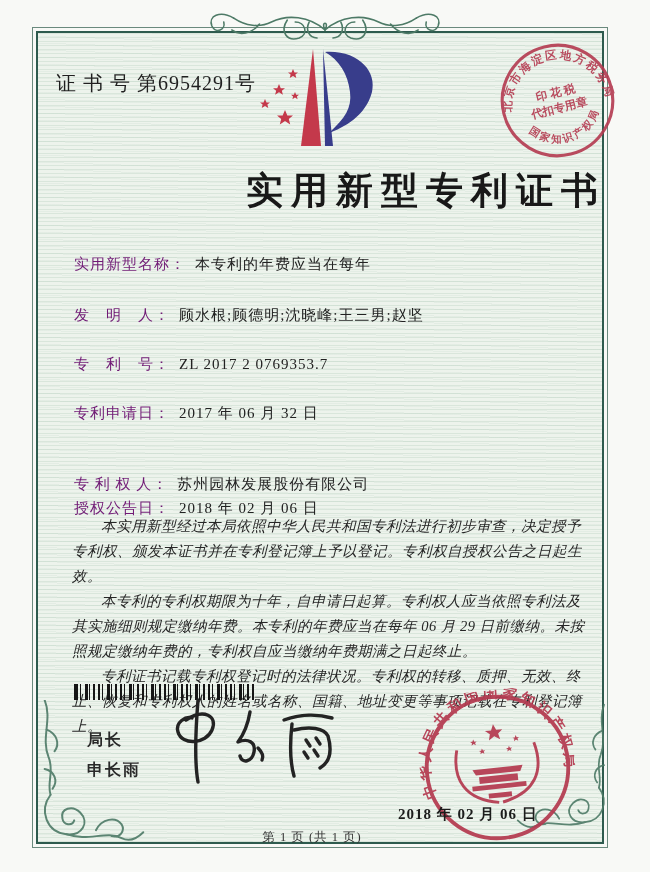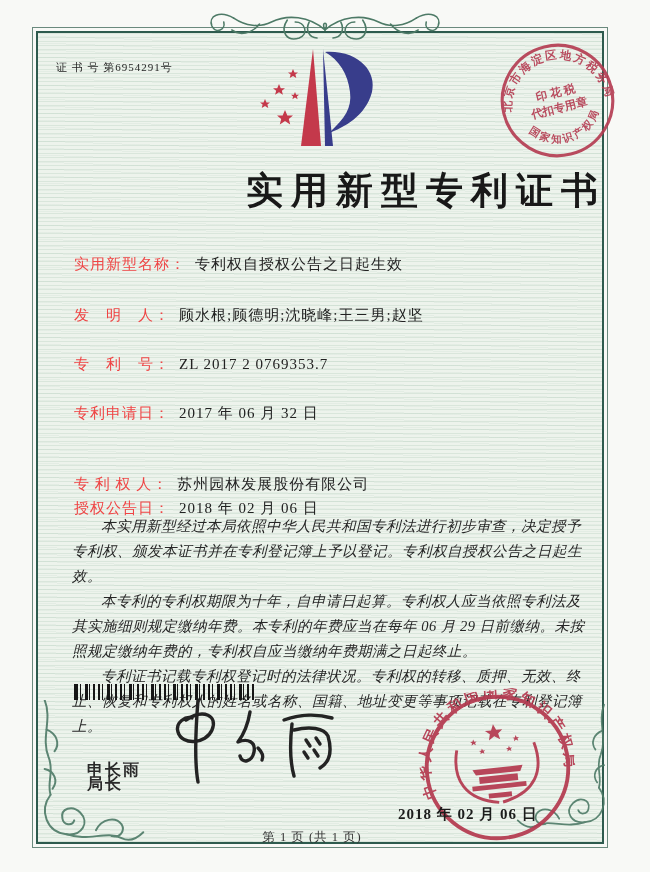--- a/index.html
+++ b/index.html
@@ -20,31 +20,31 @@
   .frame-inner{
     position:absolute;left:3px;top:3px;right:3px;bottom:3px;
     border:2px solid #2e5b4e;
     background-color:#edf3ec;
     background-image:
       repeating-linear-gradient(0deg, rgba(147,184,160,0.22) 0px, rgba(147,184,160,0.22) 1px, transparent 1px, transparent 4px),
       repeating-linear-gradient(2deg, rgba(140,180,158,0.10) 0px, rgba(140,180,158,0.10) 1px, transparent 1px, transparent 7px);
   }
   
   .cert-no{
-    position:absolute;left:56px;top:60px;z-index:3;
-    font-size:11px;letter-spacing:1px;
+    position:absolute;left:56px;top:70px;z-index:3;
+    font-size:20px;letter-spacing:1px;
   }
   .title{
     position:absolute;left:32px;top:166px;width:574px;z-index:3;
     text-align:right;font-size:37px;font-weight:700;letter-spacing:8px;
     color:#181818;
   }
   .fields{position:absolute;left:74px;top:248px;z-index:3;}
   .field-row{position:absolute;left:0;white-space:nowrap;font-size:15px;letter-spacing:1px;}
-  .field-row .lbl{color:#ef4444;text-align:right;}
+  .field-row .lbl{color:#701a75;text-align:right;}
   .field-row .val{margin-left:9px;color:#222;}
   .r0{top:7px;} .r1{top:58px;} .r2{top:107px;} .r3{top:156px;} .r4{top:204px;margin-top:23px;} .r5{top:251px;}
   .body-text{
     position:absolute;left:72px;top:514px;width:518px;z-index:3;
     font-size:14.5px;line-height:25px;font-style:italic;color:#262626;
     letter-spacing:0.5px;
   }
   .body-text p{margin:0;text-indent:2em;}
   .barcode{
     position:absolute;left:74px;top:684px;width:176px;height:16px;z-index:3;
@@ -52,21 +52,21 @@
     background:repeating-linear-gradient(90deg,
       #161616 0px,#161616 2px,transparent 2px,transparent 4px,
       #161616 4px,#161616 5px,transparent 5px,transparent 9px,
       #161616 9px,#161616 12px,transparent 12px,transparent 13px,
       #161616 13px,#161616 14px,transparent 14px,transparent 17px,
       #161616 17px,#161616 19px,transparent 19px,transparent 22px);
   }
   .signer-title{
     position:absolute;left:87px;top:730px;z-index:3;
     font-family:Liberation Sans, sans-serif;
-    font-weight:700;font-size:16px;letter-spacing:2px;color:#2a2a2a;margin-top:44px;
+    font-weight:700;font-size:16px;letter-spacing:2px;color:#2a2a2a;
   }
   .signer-name{
     position:absolute;left:87px;top:760px;z-index:3;
     font-family:"Liberation Sans","DejaVu Sans",sans-serif;
     font-weight:700;font-size:16px;letter-spacing:2px;color:#2a2a2a;
   }
   .signature{position:absolute;left:152px;top:690px;z-index:4;}
   .issue-date{
     position:absolute;left:398px;top:805px;z-index:5;
     font-size:15px;letter-spacing:1px;color:#1c1c1c;font-weight:600;
@@ -157,21 +157,21 @@
       <textPath href="#taxBot" startOffset="8%">国家知识产权局</textPath>
     </text>
     <text class="seal-text" x="60" y="56" text-anchor="middle" fill="#b43a50" font-size="11">印 花 税</text>
     <text class="seal-text" x="60" y="71" text-anchor="middle" fill="#b43a50" font-size="11">代扣专用章</text>
   </svg>
 
   <div class="title">实用新型专利证书</div>
 
   <div class="fields">
     <div class="field-row r0">
-      <span class="lbl">实用新型名称：</span><span class="val">专利权自授权公告之日起生效</span>
+      <span class="lbl">实用新型名称：</span><span class="val">本专利的年费应当在每年</span>
     </div>
     <div class="field-row r1">
       <span class="lbl">发　明　人：</span><span class="val">顾水根;顾德明;沈晓峰;王三男;赵坚</span>
     </div>
     <div class="field-row r2">
       <span class="lbl">专　利　号：</span><span class="val">ZL 2017 2 0769353.7</span>
     </div>
     <div class="field-row r3">
       <span class="lbl">专利申请日：</span><span class="val">2017 年 06 月 32 日</span>
     </div>

